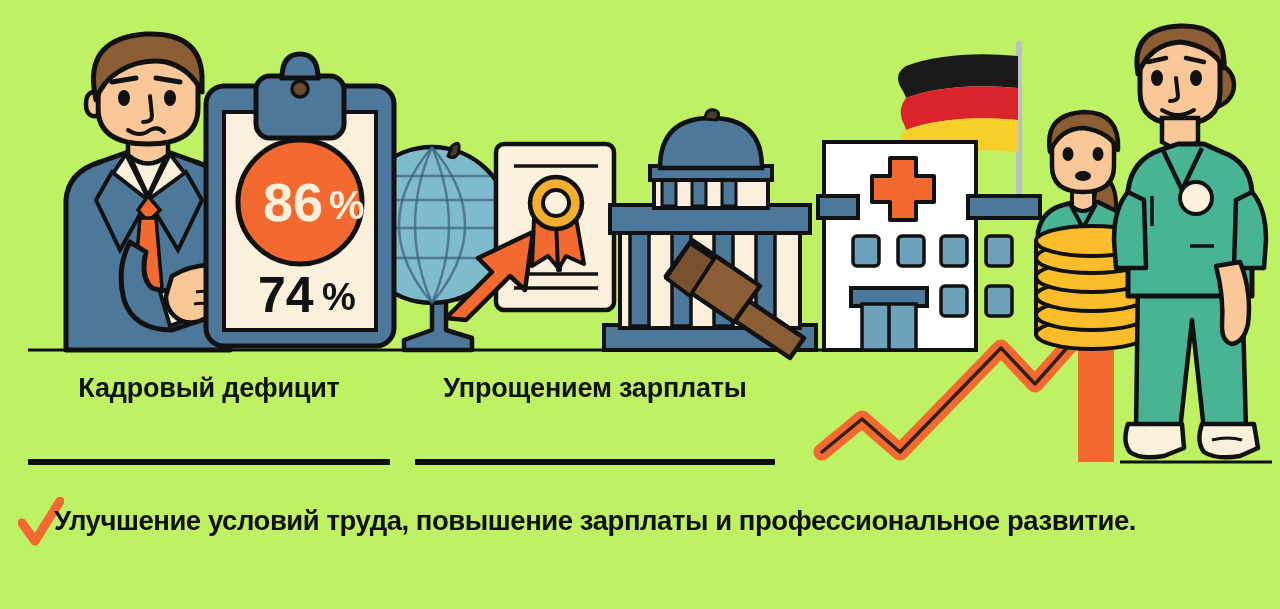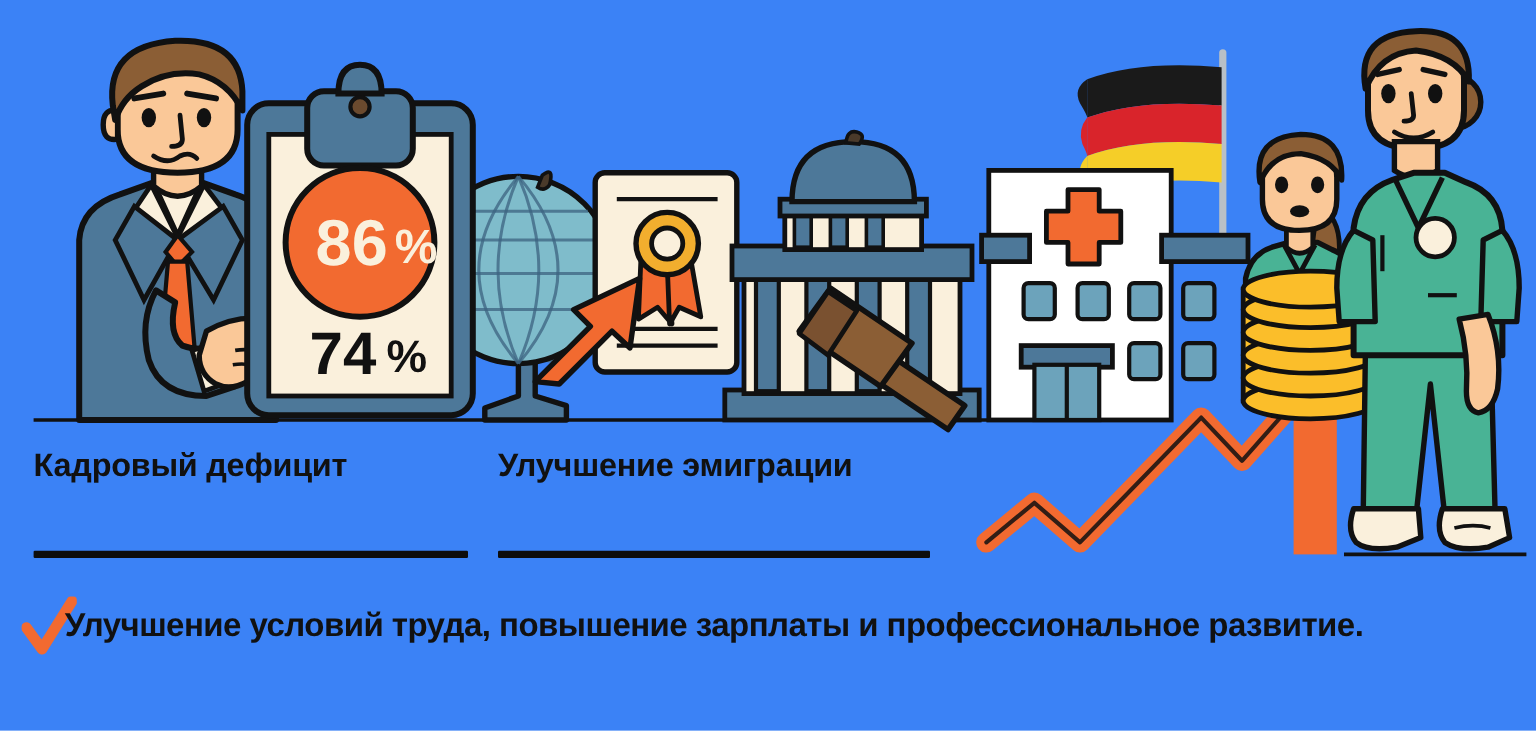--- a/index.html
+++ b/index.html
@@ -7,32 +7,33 @@
     padding: 0;
     background: #ffffff;
   }
   body {
     font-family: "Liberation Sans", sans-serif;
   }
   #infographic {
     position: relative;
     width: 1280px;
     height: 609px;
-    background: #3b82f6;
+    background: #bef264;
     overflow: hidden;
   }
   .layer {
     position: absolute;
     top: 0;
     left: 0;
     width: 1280px;
     height: 609px;
   }
   .caption {
     position: absolute;
+    text-align: center;
     font-weight: bold;
     color: #111111;
     font-size: 27px;
     line-height: 1.33;
     letter-spacing: -0.2px;
   }
   #caption-left  { left: 28px;  top: 371px; width: 362px; }
   #caption-right { left: 415px; top: 371px; width: 360px; }
 
   .underline {
@@ -359,21 +360,21 @@
     </g>
 
   </svg>
 
   <div class="caption" id="caption-left">
     <div>Кадровый дефицит</div>
   </div>
   <div class="underline" id="underline-left"></div>
 
   <div class="caption" id="caption-right">
-    <div>Улучшение эмиграции</div>
+    <div>Упрощением зарплаты</div>
   </div>
   <div class="underline" id="underline-right"></div>
 
   <svg id="check-mark" viewBox="0 0 46 50">
     <path d="M4 26 L17 44 L42 4" fill="none" stroke="#F26A30" stroke-width="9" stroke-linecap="round" stroke-linejoin="round"></path>
   </svg>
   <div id="bottom-line">Улучшение условий труда, повышение зарплаты и профессиональное развитие.</div>
 
 </div>
 

